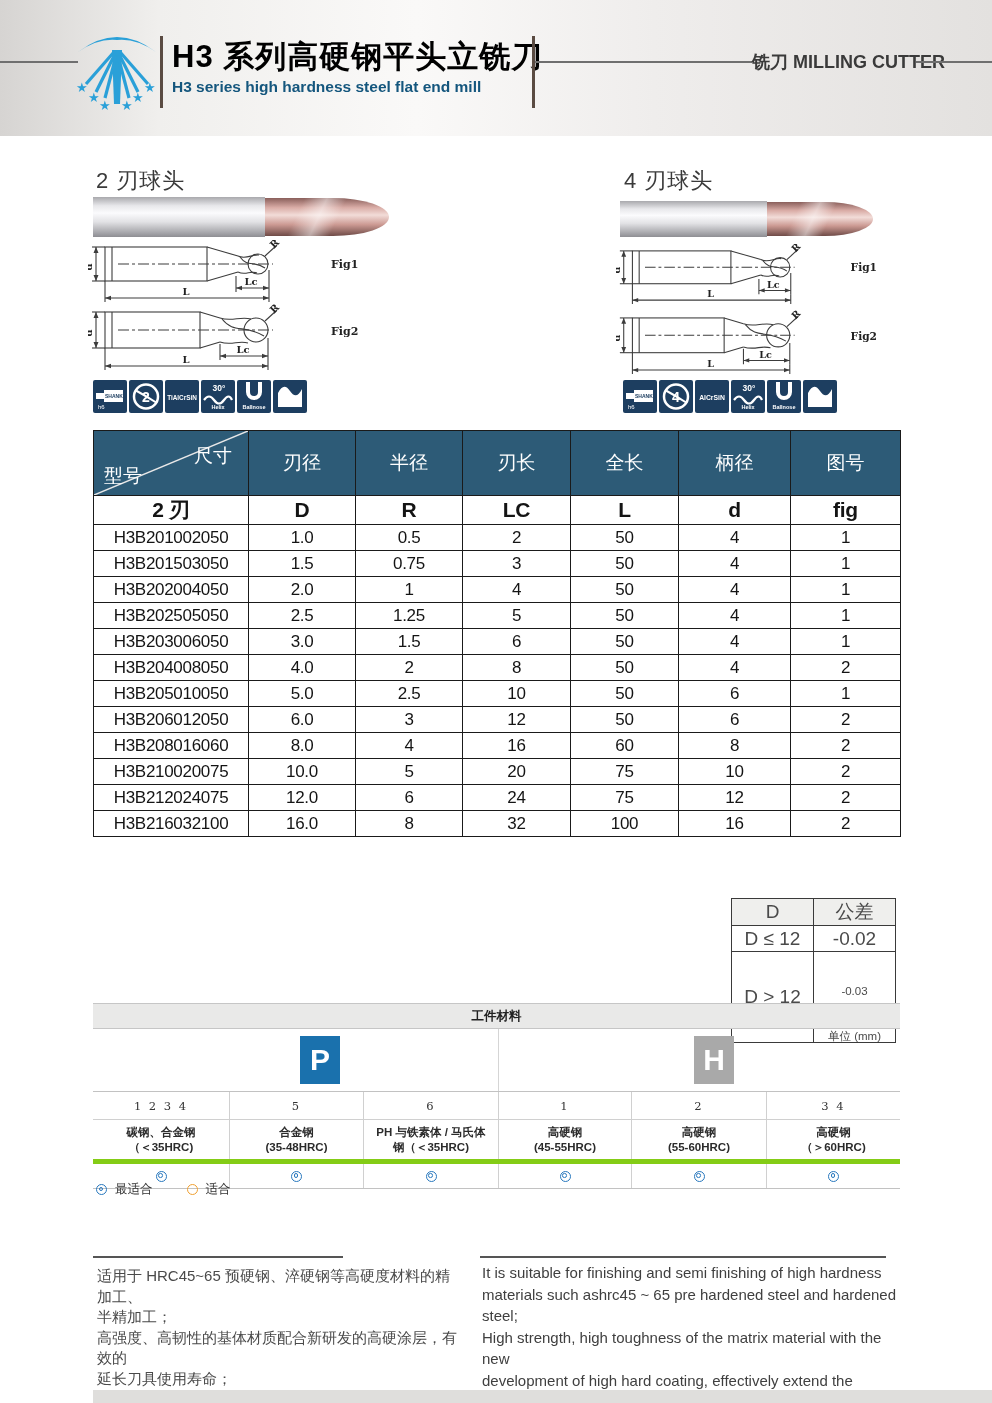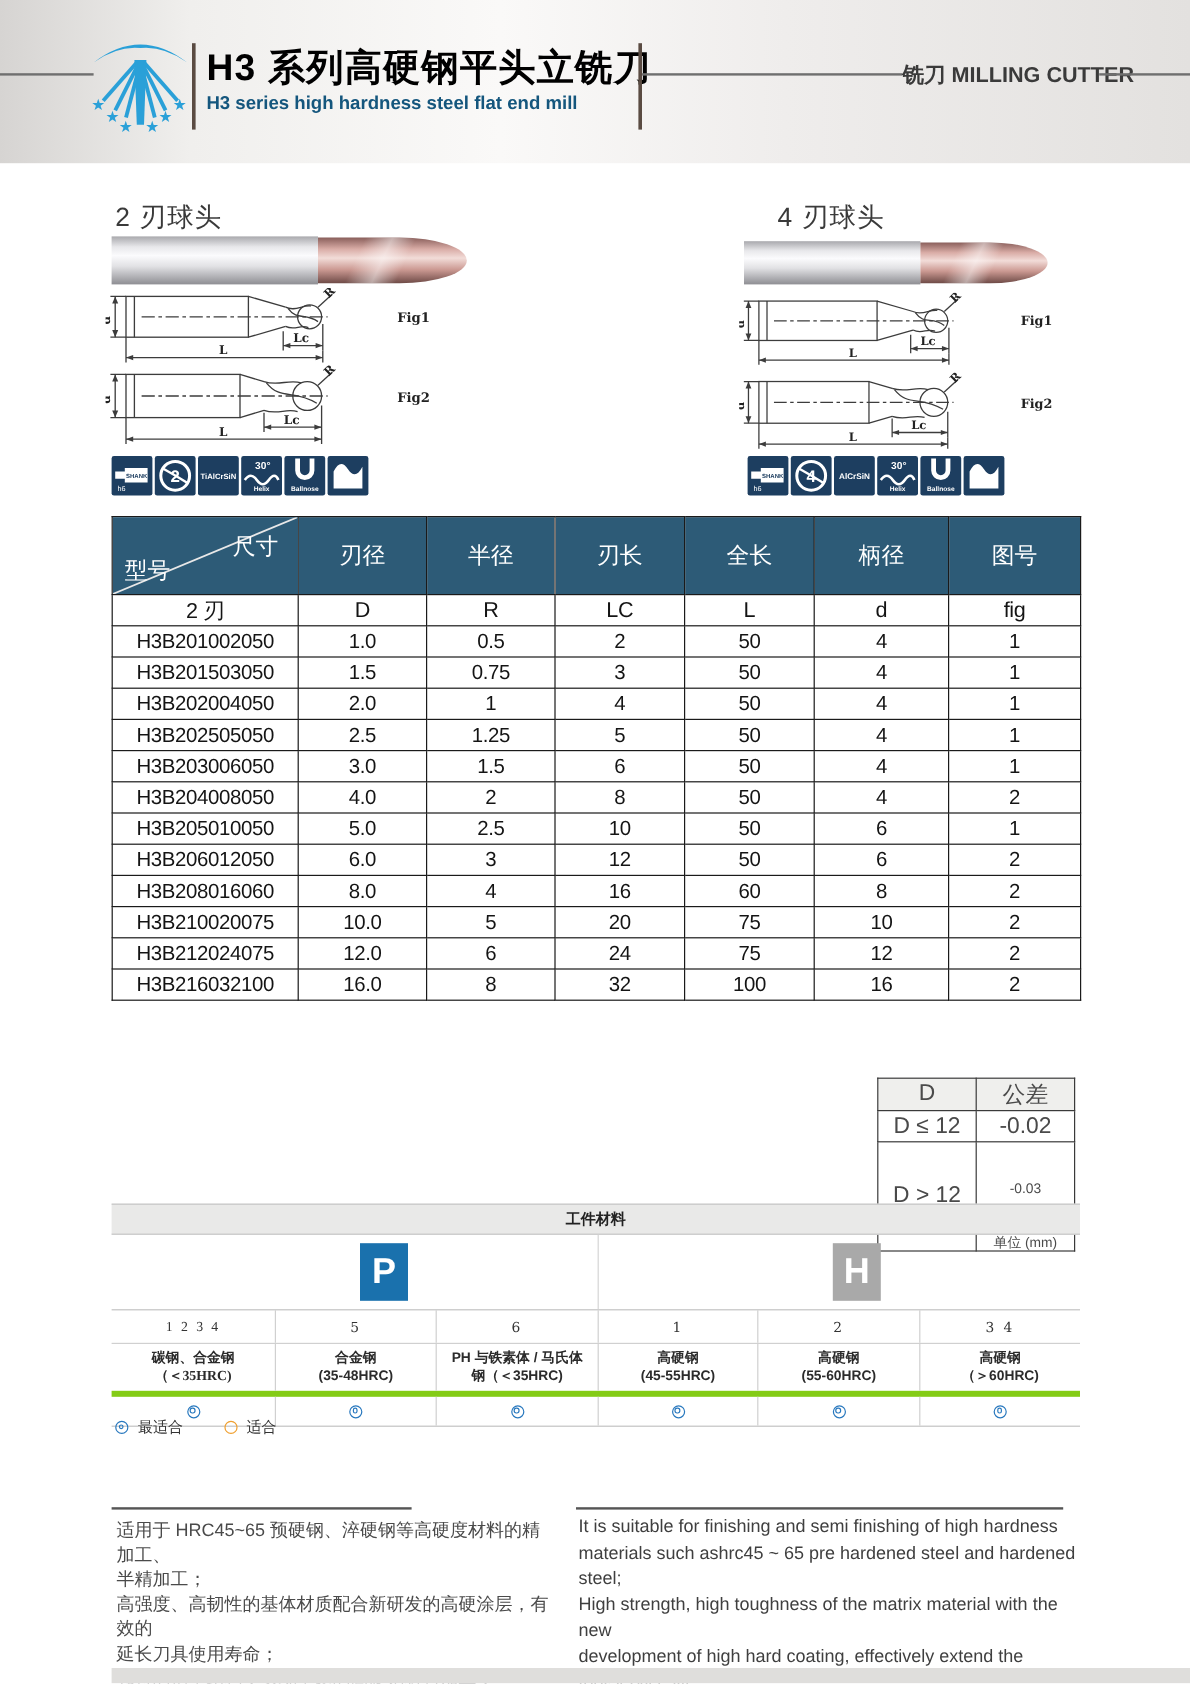--- a/index.html
+++ b/index.html
@@ -40,21 +40,21 @@
   .badge-row{display:flex;gap:2px;}
   .badge{width:34px;height:33px;background:#1d3e60;border-radius:2px;}
   .badge svg{display:block;width:34px;height:33px;}
 
   
   table.spec{border-collapse:collapse;table-layout:fixed;width:807px;background:#fff;}
   table.spec td,table.spec th{border:1.5px solid #1a1a1a;text-align:center;vertical-align:middle;
     font-weight:normal;padding:0;overflow:hidden;}
   table.spec th{background:#2d5b77;color:#fff;font-size:19px;height:64px;}
   table.spec td{font-size:17px;color:#141414;height:25px;letter-spacing:-0.3px;}
-  tr.sh td{font-size:18px;}
+  tr.sh td{font-size:21px;font-weight:bold;}
   th.corner{position:relative;}
   .c-model{position:absolute;left:10px;top:32px;font-size:19px;color:#fff;}
   .c-size{position:absolute;right:16px;top:12px;font-size:19px;color:#fff;}
   svg.diag{position:absolute;inset:0;width:100%;height:100%;}
 
   
   table.tol{border-collapse:collapse;table-layout:fixed;width:164px;background:#fff;}
   table.tol td{border:1.6px solid #3a3a3a;text-align:center;vertical-align:middle;color:#4a4a4a;
     font-size:19px;height:25px;padding:0;}
   table.tol tr.th td{background:#efefed;}
@@ -71,21 +71,21 @@
   .hbadge{position:absolute;left:601px;top:7px;width:40px;height:48px;background:#a9a9a9;color:#fff;
     font-size:30px;font-weight:bold;text-align:center;line-height:48px;}
   .mat .cells{display:flex;}
   .mat .cells>div{border-right:1px solid #d0d0d0;box-sizing:border-box;display:flex;
     align-items:center;justify-content:center;flex-direction:column;}
   .mat .cells>div:last-child{border-right:none;text-align:right;}
   .numrow{height:27px;border-bottom:1px solid #d0d0d0;font-family:"DejaVu Serif",serif;
     font-size:11.5px;color:#333;letter-spacing:2px;}
   .matrow{height:39px;border-bottom:5px solid #84cc16;font-size:11.5px;font-weight:bold;color:#2b2b2b;line-height:15px;}
   .circrow{height:24px;border-bottom:1px solid #c2c2c2;}
-  .w137{width:137px;font-family:Liberation Serif, serif;} .w134{width:134px;} .w135{width:135px;} .w133{width:133px;}
+  .w137{width:137px;} .w134{width:134px;} .w135{width:135px;} .w133{width:133px;}
 
   .dcirc{width:9px;height:9px;border:1.6px solid #2878be;border-radius:50%;position:relative;display:inline-block;}
   .dcirc::after{content:'';position:absolute;left:1.6px;top:1.6px;width:2.6px;height:2.6px;
     border:1.3px solid #2878be;border-radius:50%;}
   .ocirc{width:9px;height:9px;border:1.8px solid #f0a030;border-radius:50%;display:inline-block;}
   .legend{display:flex;align-items:center;gap:8px;font-size:12.5px;color:#333;}
   .legend .gap{width:18px;}
 
   
   .rule{height:1.5px;background:#555;}
@@ -236,21 +236,21 @@
         <text x="17" y="29" text-anchor="middle" font-size="5.5" font-weight="bold" fill="#fff">Ballnose</text>
       </svg>
     </div>
     <div class="badge">
       <svg viewBox="0 0 34 33">
         <path fill="#fff" d="M5,27 V13 C9,5 13,5 17,11 C21,17 25,17 29,9 V27 Z"></path>
       </svg>
     </div>
   </div>
 
-  <div class="abs sec-heading" style="left:624px;top:166px;margin-left:24px;">4 刃球头</div>
+  <div class="abs sec-heading" style="left:624px;top:166px;">4 刃球头</div>
 
   <div class="abs photo" style="left:620px;top:201px;width:253px;height:36px;">
     <div class="shank"></div>
     <div class="tip"></div>
   </div>
 
   <svg class="abs fig" style="left:616px;top:244px;" width="280" height="64" viewBox="0 0 290 66">
     <rect x="17" y="7" width="102" height="34" class="ln"></rect>
     <line x1="24" y1="7" x2="24" y2="41" class="ln"></line>
     <line x1="30" y1="24" x2="185" y2="24" class="ln" stroke-dasharray="11,3,3,3"></line>

